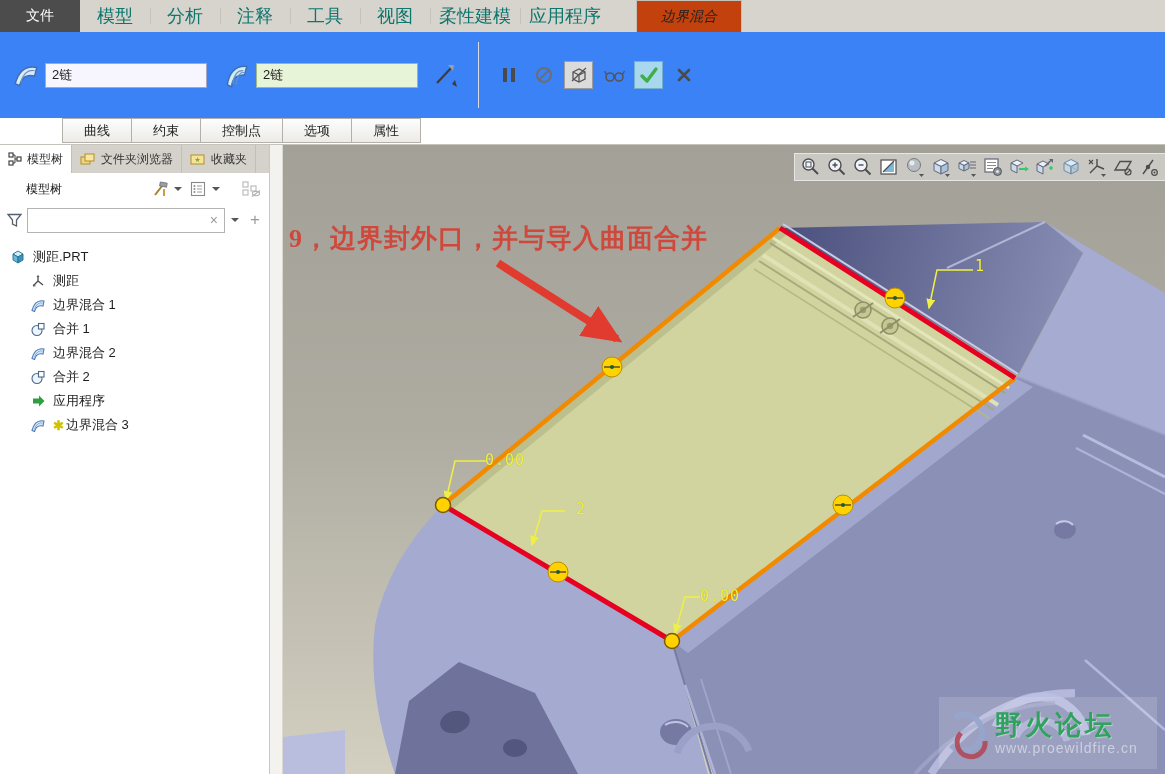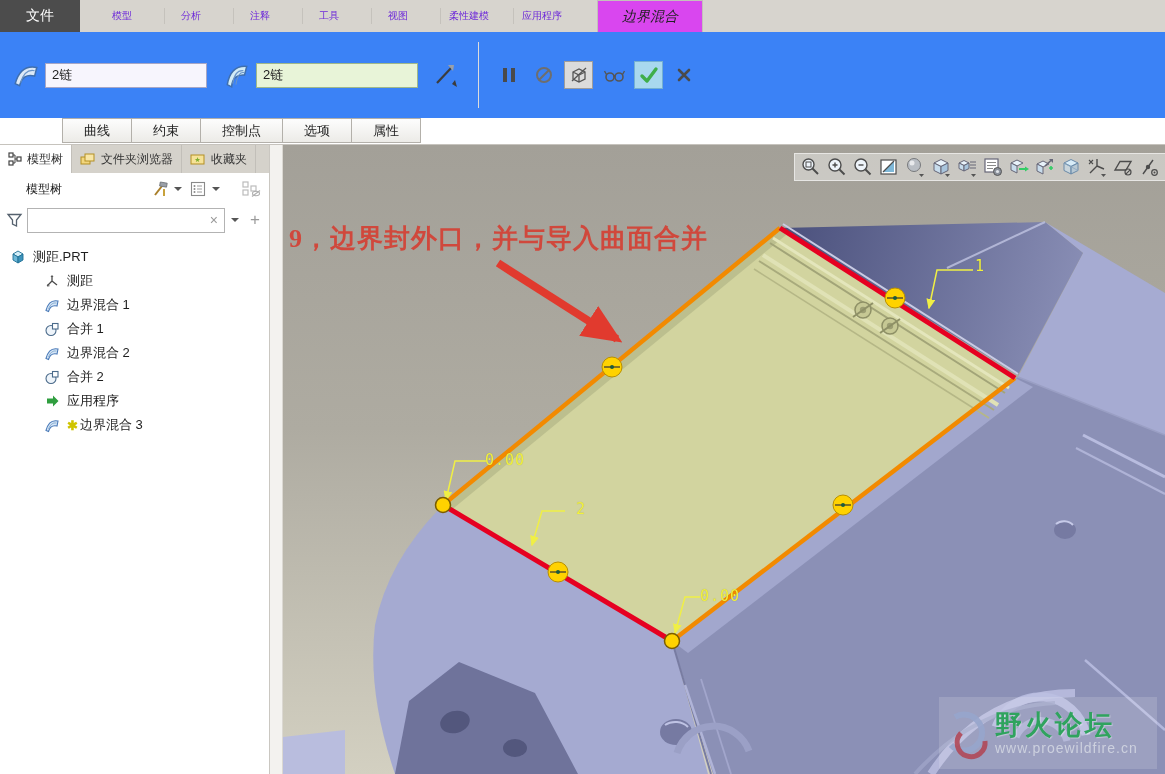--- a/index.html
+++ b/index.html
@@ -4,24 +4,24 @@
 <style>
   * { box-sizing: border-box; margin: 0; padding: 0; }
   html,body { width:1165px; height:774px; overflow:hidden;
     font-family:"Liberation Sans", sans-serif; background:#fff; }
   #app { width:1165px; height:774px; position:relative; display:flex; flex-direction:column; }
 
   
   .menubar { display:flex; height:32px; background:#d7d4ce; flex:0 0 32px; align-items:stretch; }
   .file-btn { width:80px; background:#4c4c4c; color:#fff; display:flex; align-items:center;
     justify-content:center; font-size:14px; }
-  .menu-item { padding:0 17px; display:flex; align-items:center; font-size:10px; color:#6d28d9; position:relative;margin-left:15px; }
+  .menu-item { padding:0 17px; display:flex; align-items:center; font-size:18px; color:#0f766e; position:relative; }
   .menu-item + .menu-item::before { content:""; position:absolute; left:0; top:8px; bottom:8px; width:1px; background:#c5c2bc; }
   .menu-item.wide { padding:0 9px; }
-  .active-tab { margin-left:26px; padding:0 24px; background:#d946ef; display:flex; align-items:center;
+  .active-tab { margin-left:26px; padding:0 24px; background:#c2410c; display:flex; align-items:center;
     font-style:italic; font-size:14px; color:#222; border:1px solid #c3c0ba; border-bottom:none; }
 
   
   .ribbon { height:86px; background:#3b82f6; flex:0 0 86px; display:flex; align-items:center; padding-left:12px; }
   .collector-icon { width:28px; height:28px; flex:0 0 28px; }
   input.collector { width:162px; height:25px; border:1px solid #a6a6c6; background:#f7f5fd;
     font-size:13px; padding:0 6px; margin-left:5px; font-family:"Liberation Sans",sans-serif; color:#222; }
   input.collector.green { background:#e8f4d8; border-color:#9fb88a; }
   .gap16 { width:16px; }
   .swap-btn { width:30px; height:30px; margin-left:12px; }
@@ -54,21 +54,21 @@
   .hicon { display:flex; align-items:center; }
   .caret { width:0; height:0; border-left:4px solid transparent; border-right:4px solid transparent;
     border-top:4px solid #555; margin:0 4px 0 2px; }
   .filter-row { display:flex; align-items:center; padding:0 6px; height:30px; flex:0 0 30px; gap:4px; }
   .filter-box { flex:1; height:25px; border:1px solid #b3b3b3; display:flex; align-items:center; padding:0 4px; background:#fff; }
   input.filter { border:none; outline:none; flex:1; font-size:12px; min-width:0; }
   .clear-x { color:#9a9a9a; font-size:14px; padding:0 2px; }
   .plus-btn { color:#9a9a9a; font-size:17px; width:16px; text-align:center; }
   .tree { flex:1 1 auto; overflow:hidden; padding-top:10px; font-size:13px; color:#1e1e1e; }
   .tree-row { display:flex; align-items:center; height:24px; gap:7px; padding-left:10px; white-space:nowrap; }
-  .tree-row.child { padding-left:44px; }
+  .tree-row.child { padding-left:30px; }
   .badge { color:#cfc400; font-size:13px; margin-right:-5px; font-weight:bold; }
 
   .splitter { width:13px; flex:0 0 13px; background:#f3f2ef; border-right:1px solid #dbd8d2; }
 
   
   .canvas { position:relative; width:882px; flex:0 0 882px; height:629px; overflow:hidden;
     background:linear-gradient(180deg,#a3a098 0%,#aeaba1 45%,#d3d0c1 100%); }
   .scene { position:absolute; left:0; top:0; }
   .gtoolbar { position:absolute; top:8px; left:511px; display:flex; gap:4px; padding:2px 5px;
     background:rgba(248,248,246,0.45); border:1px solid rgba(255,255,255,0.55); align-items:center; }

